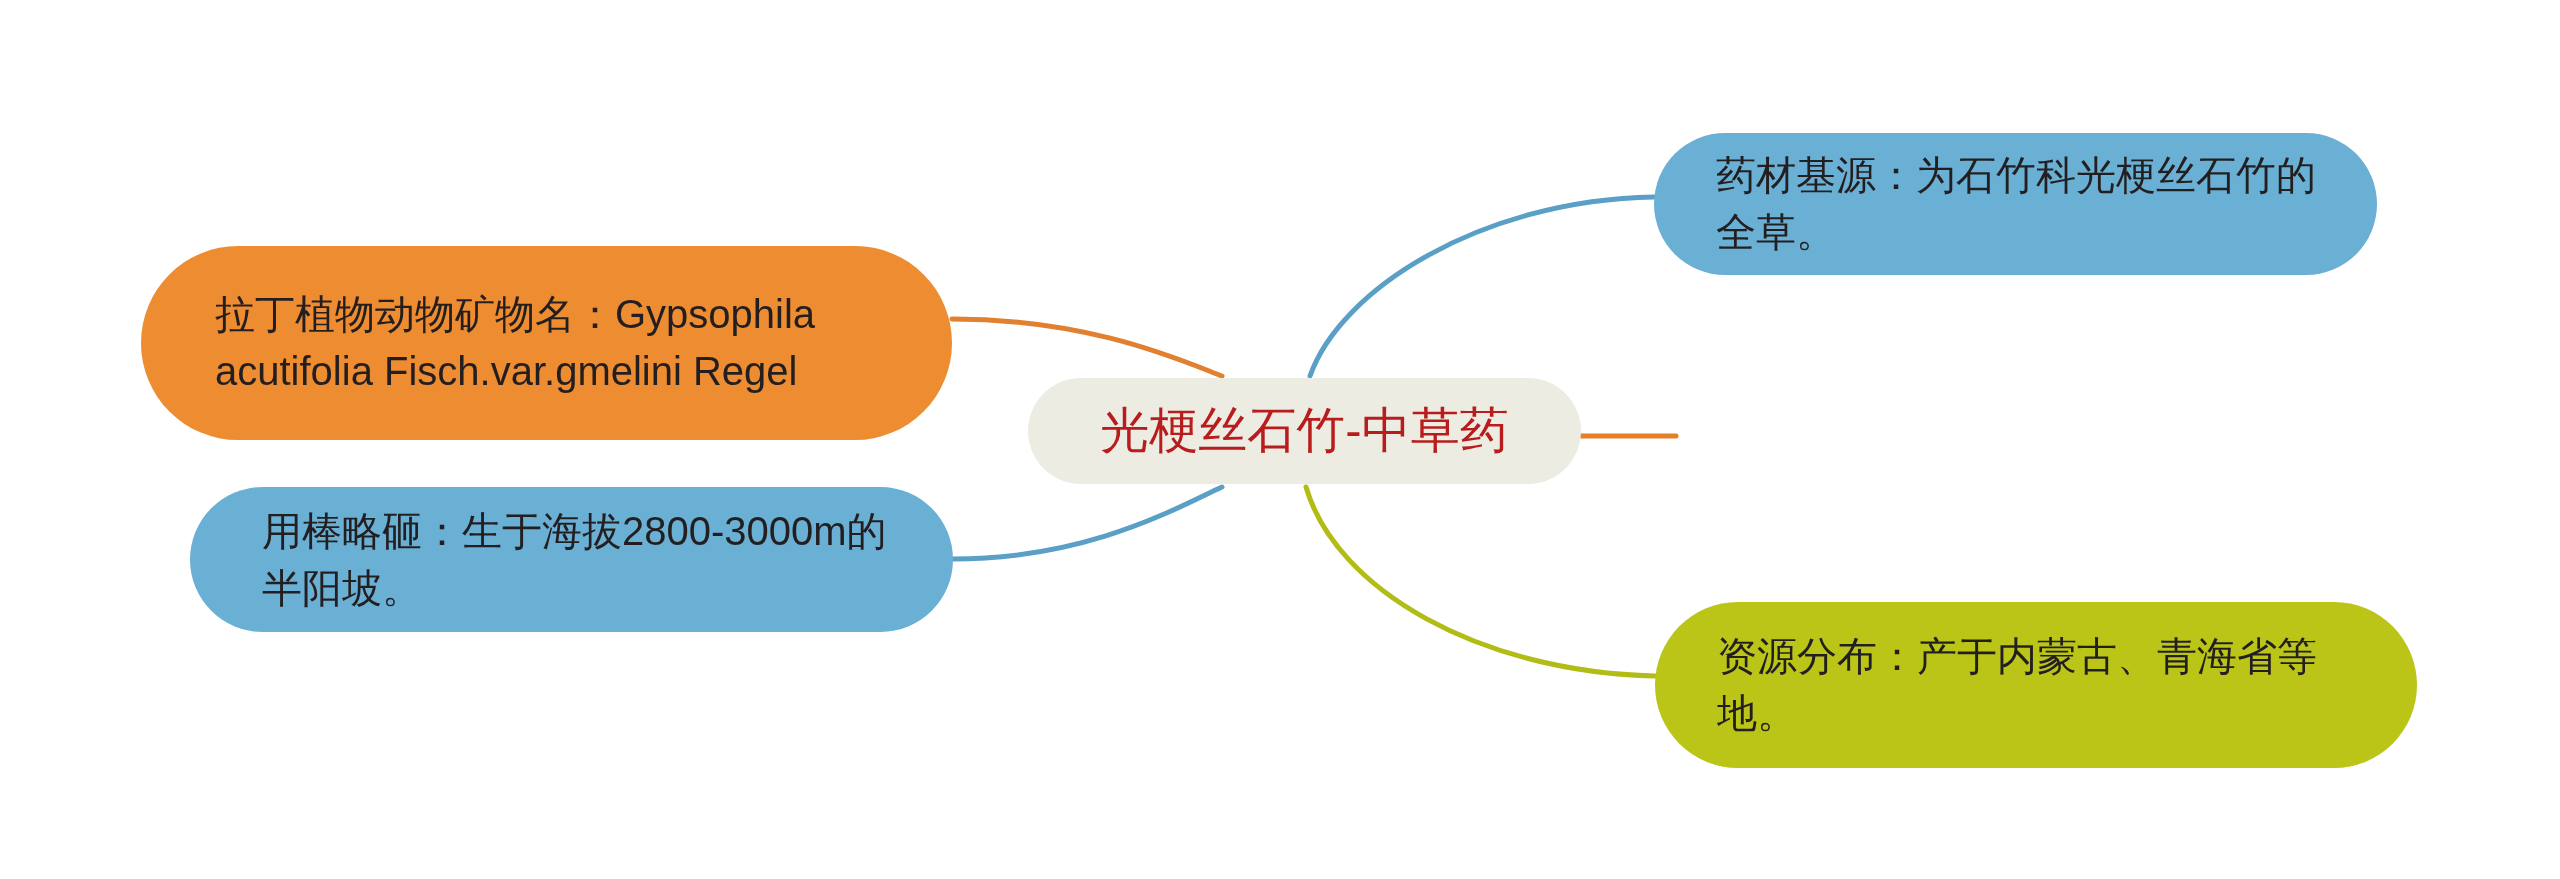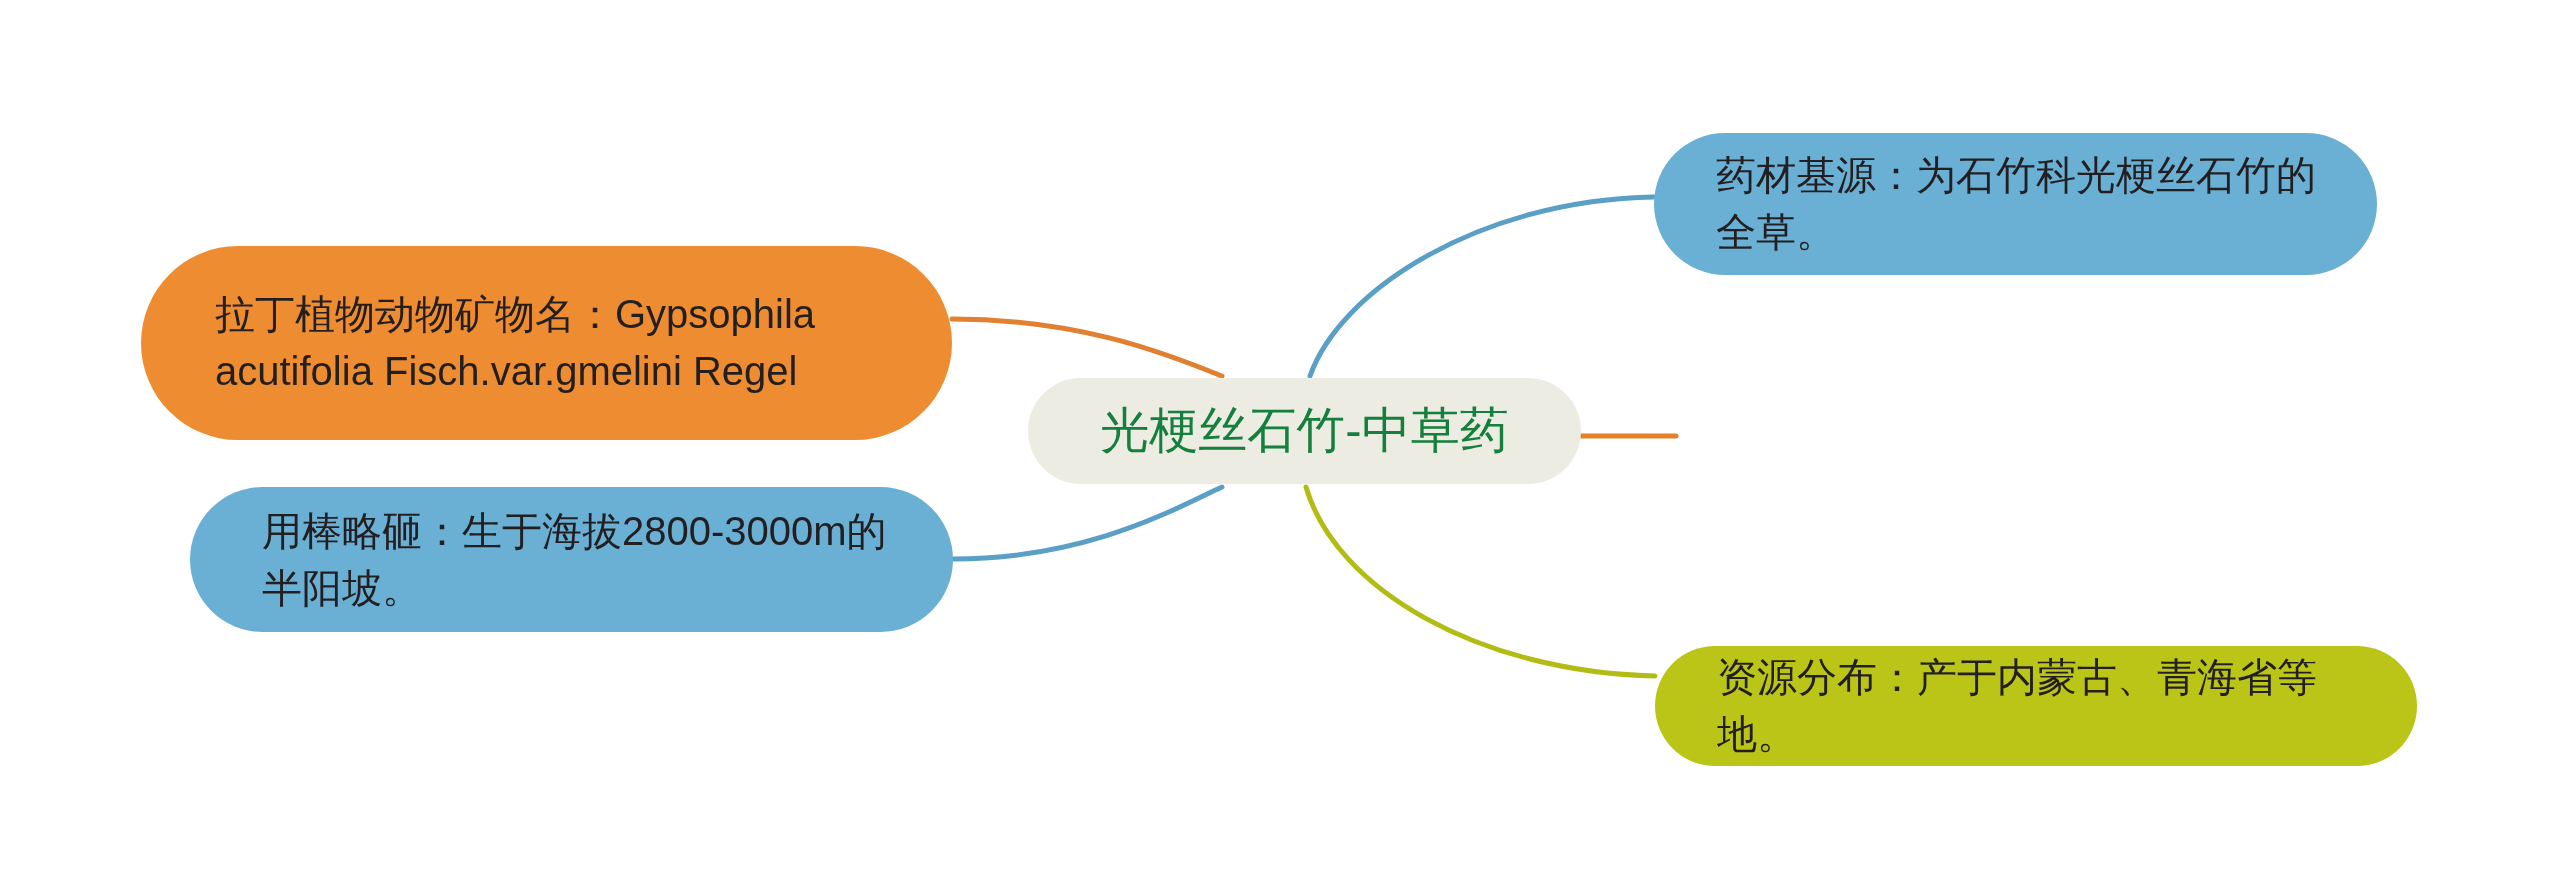--- a/index.html
+++ b/index.html
@@ -48,21 +48,21 @@
     left: 1028px;
     top: 378px;
     width: 553px;
     height: 106px;
     background: #ecece3;
     justify-content: center;
   }
   #node-center .node-text {
     text-align: center;
     font-size: 49px;
-    color: #15803d;
+    color: #b91c1c;
     padding: 0 30px;
   }
 
   
   #node-latin-name {
     left: 141px;
     top: 222px;
     width: 811px;
     height: 194px;
     background: #ee8c31;
@@ -111,23 +111,22 @@
   #node-harvest .node-text {
     font-size: 40px;
     padding: 0 40px 0 58px;
   }
 
   
   #node-distribution {
     left: 1655px;
     top: 602px;
     width: 762px;
-    height: 120px;
+    height: 166px;
     background: #bbc517;
-    margin-top: 44px;
   }
   #node-distribution .node-text {
     font-size: 40px;
     padding: 0 40px 0 62px;
   }
 </style>
 </head>
 <body>
 
 <div id="mindmap">

